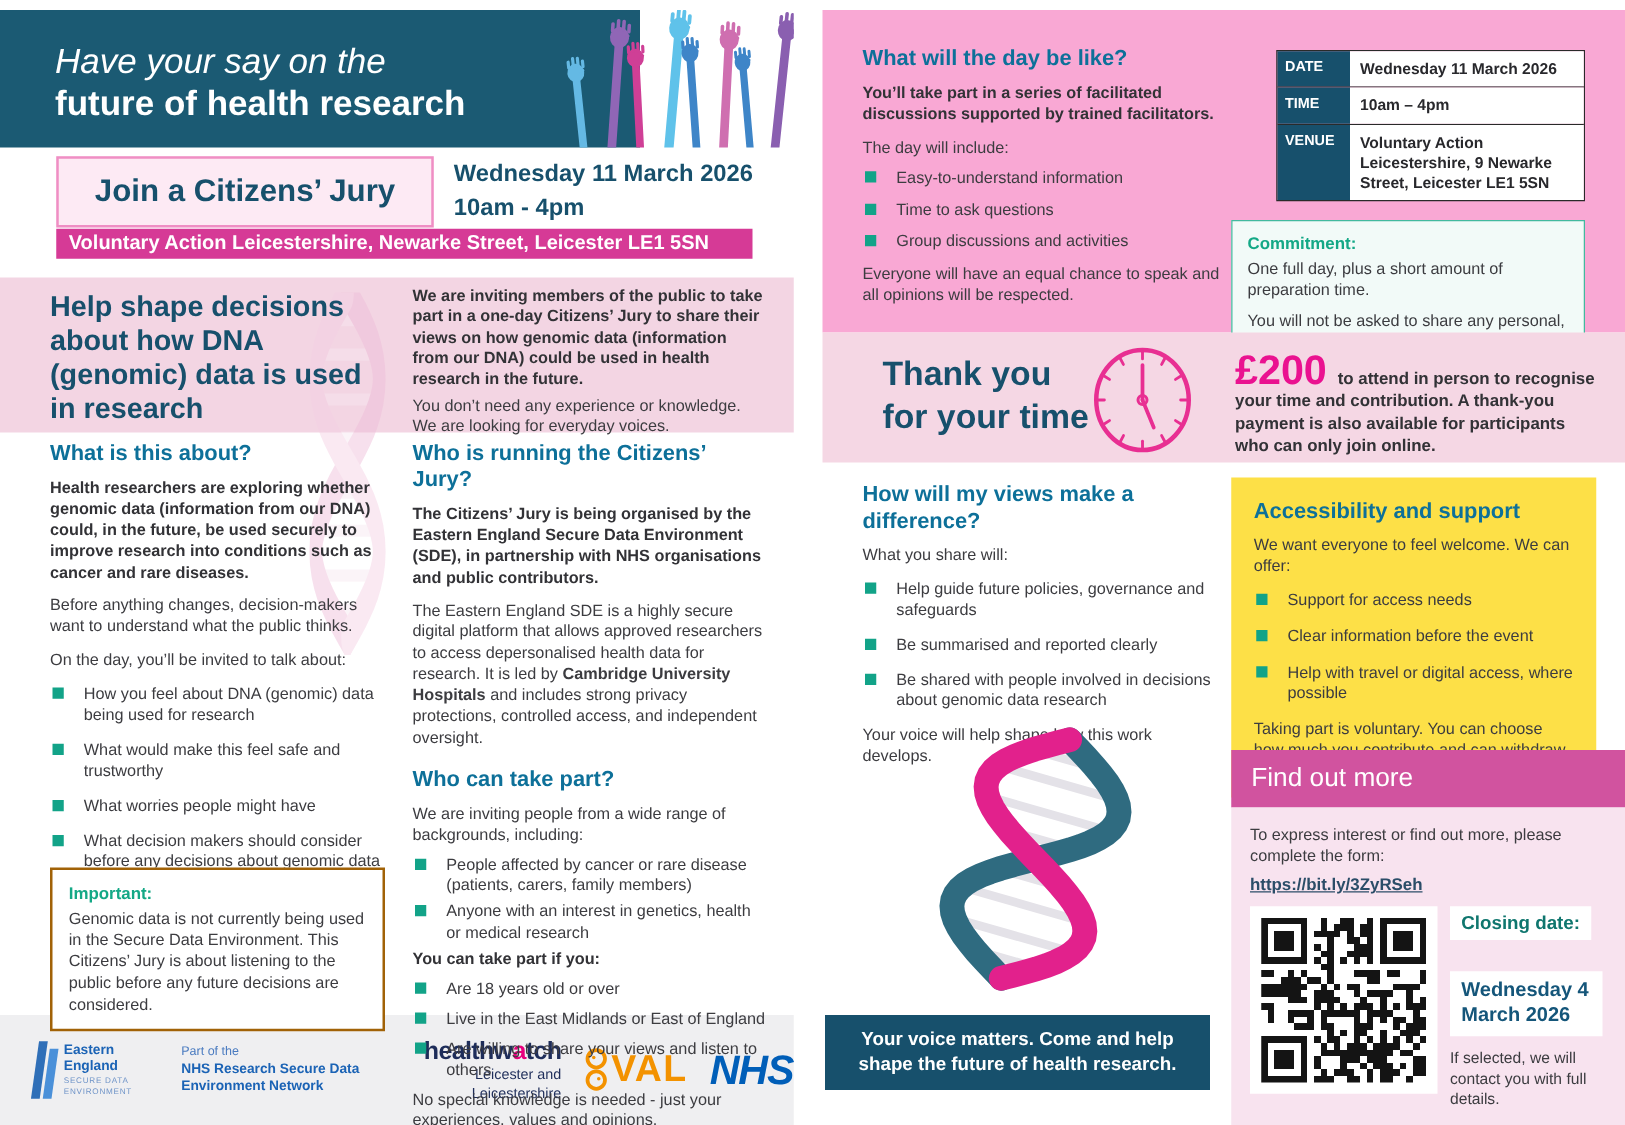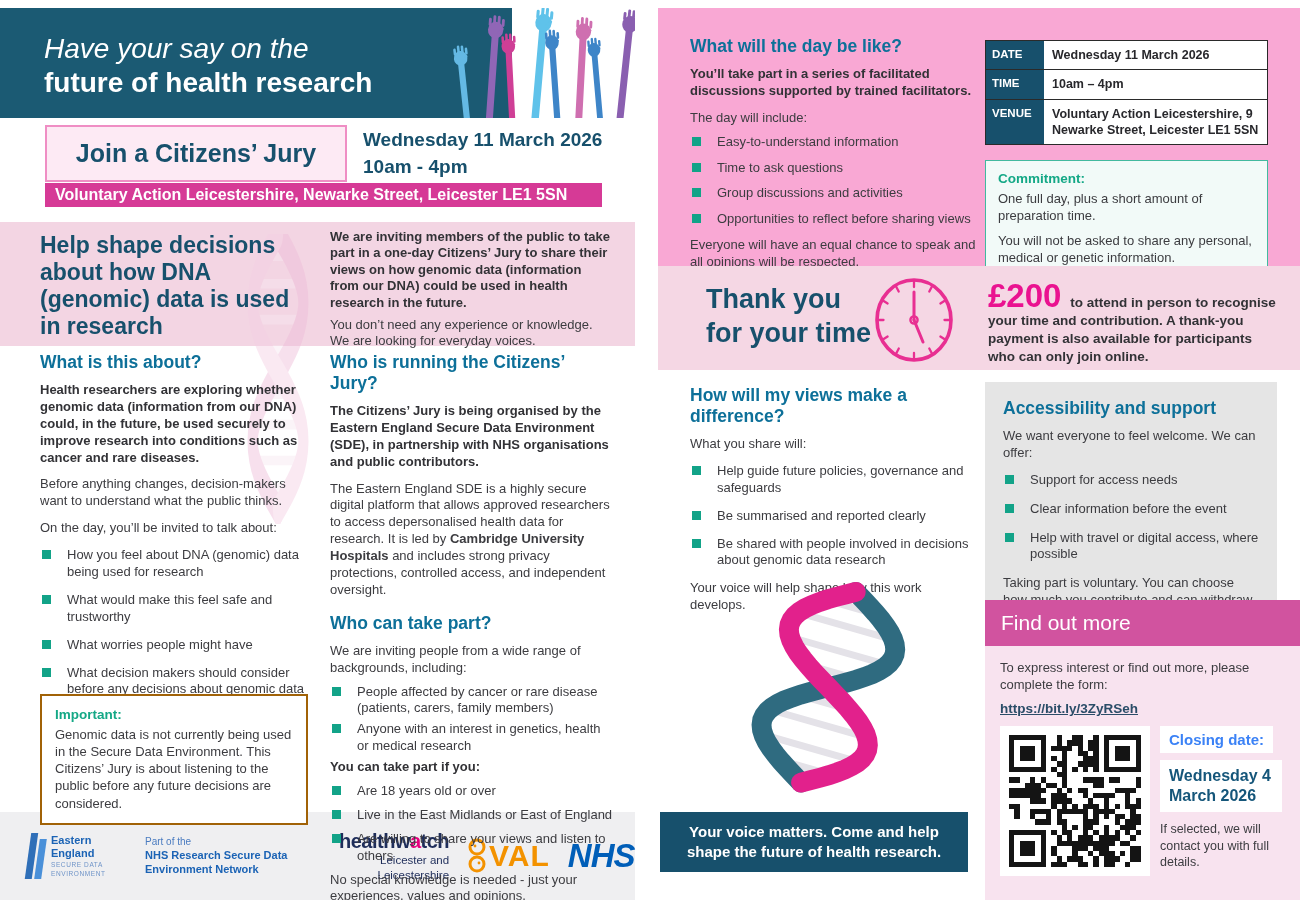--- a/index.html
+++ b/index.html
@@ -51,48 +51,48 @@
   .val-logo { display:flex; align-items:center; gap:2px; }
   .val-logo svg { width:20px; height:36px; }
   .val-logo .nm { font-size:30px; font-weight:bold; color:#f39200; letter-spacing:1px; }
   .nhs-logo { font-size:33px; font-weight:bold; font-style:italic; color:#005eb8; letter-spacing:-1px; }
 
   
   .page2 { position:absolute; left:658px; top:0; width:642px; height:900px; background:#fff; }
   .blue-band { position:absolute; left:0; top:8px; width:758px; height:258px; background:#f9a8d4; }
   .day-col { position:absolute; left:32px; top:28px; width:289px; }
   .info-col { position:absolute; left:327px; top:32px; width:283px; }
-  .d-table { border:1.6px solid #2a2a2a; }
+  .d-table { border:1.6px solid #2a2a2a;margin-left:36px; }
   .d-row { display:flex; border-bottom:1.6px solid #2a2a2a; }
   .d-row:last-child { border-bottom:none; }
   .d-label { width:58px; background:#17506c; color:#fff; font-weight:bold; font-size:11.5px; padding:7px 6px; }
   .d-value { flex:1; background:#fff; font-weight:bold; font-size:12.5px; color:#28282c; padding:6px 8px; line-height:1.3; }
   .commit-box { margin-top:15px; border:1.6px solid #43b99f; background:#f2faf8; padding:10px 12px; }
   .commit-box .lab { font-size:13.5px; font-weight:bold; color:#14a886; margin-bottom:5px; }
   .commit-box p { font-size:13px; line-height:1.3; margin-bottom:8px; }
   .pink-band { position:absolute; left:0; top:266px; width:642px; height:104px; background:#f5d7e4; }
   .thanks { position:absolute; left:48px; top:17px; font-size:27px; font-weight:bold; color:#17506c; line-height:1.25; }
   .clock { position:absolute; left:214px; top:9px; width:84px; height:90px; }
   .money { position:absolute; left:330px; top:13px; width:294px; font-size:13.5px; font-weight:bold; color:#323236; line-height:1.32; }
   .money .amount { font-size:33px; font-weight:bold; color:#ea1290; margin-right:5px; line-height:1; }
   .views-col { position:absolute; left:32px; top:385px; width:284px; }
-  .access-box { position:absolute; left:327px; top:382px; width:292px; background:#e5e5e5; padding:16px 18px 12px 18px; }
+  .access-box { position:absolute; left:327px; top:382px; width:292px; background:#fde047; padding:16px 18px 12px 18px; }
   .access-box ul.blt li { margin-bottom:12px; }
   .dna { position:absolute; left:40px; top:576px; width:258px; height:232px; }
   .p2-banner { position:absolute; left:2px; top:812px; width:308px; height:60px; background:#17506c; display:flex; align-items:center; justify-content:center; padding:0 18px; }
   .p2-banner span { color:#fff; font-weight:bold; font-size:15px; text-align:center; line-height:1.35; }
   .fo-head { position:absolute; left:327px; top:600px; width:315px; height:46px; background:#d1539f; color:#fff; font-size:21px; display:flex; align-items:center; padding-left:16px; }
   .fo-panel { position:absolute; left:327px; top:646px; width:315px; height:254px; background:#f8e3ef; padding:13px 15px; }
   .fo-panel .txt { font-size:13px; line-height:1.32; margin-bottom:6px; }
   .fo-link { display:inline-block; font-size:13.5px; font-weight:bold; color:#2b4d68; text-decoration:underline; margin-bottom:10px; }
   .fo-row { display:flex; }
   .qr-tile { width:150px; height:150px; background:#fff; padding:9px; }
   .qr-tile svg { width:132px; height:132px; }
   .fo-right { width:130px; margin-left:10px; }
-  .cl-label { display:inline-block; background:#fff; padding:5px 9px; font-size:15px; font-weight:bold; color:#3b82f6; margin-bottom:7px; }
+  .cl-label { display:inline-block; background:#fff; padding:5px 9px; font-size:15px; font-weight:bold; color:#0f766e; margin-bottom:25px; }
   .cl-date { background:#fff; padding:6px 9px; font-size:16px; font-weight:bold; color:#15567a; line-height:1.25; width:122px; }
   .cl-note { margin-top:9px; font-size:12.5px; line-height:1.32; }
 </style>
 </head>
 <body>
 
 <div class="canvas">
 
   <div class="page1">
 
@@ -280,21 +280,20 @@
 
     <div class="blue-band">
       <div class="day-col">
         <div class="sec-head">What will the day be like?</div>
         <p class="body b">You’ll take part in a series of facilitated discussions supported by trained facilitators.</p>
         <p class="body" style="margin-bottom:7px;">The day will include:</p>
         <ul class="blt">
           <li style="margin-bottom:9px;">Easy-to-understand information</li>
           <li style="margin-bottom:9px;">Time to ask questions</li>
           <li style="margin-bottom:9px;">Group discussions and activities</li>
-          <li style="margin-bottom:9px;">Opportunities to reflect before sharing views</li>
         </ul>
         <p class="body">Everyone will have an equal chance to speak and all opinions will be respected.</p>
       </div>
       <div class="info-col">
         <div class="d-table">
           <div class="d-row">
             <div class="d-label">DATE</div>
             <div class="d-value">Wednesday 11 March 2026</div>
           </div>
           <div class="d-row">

